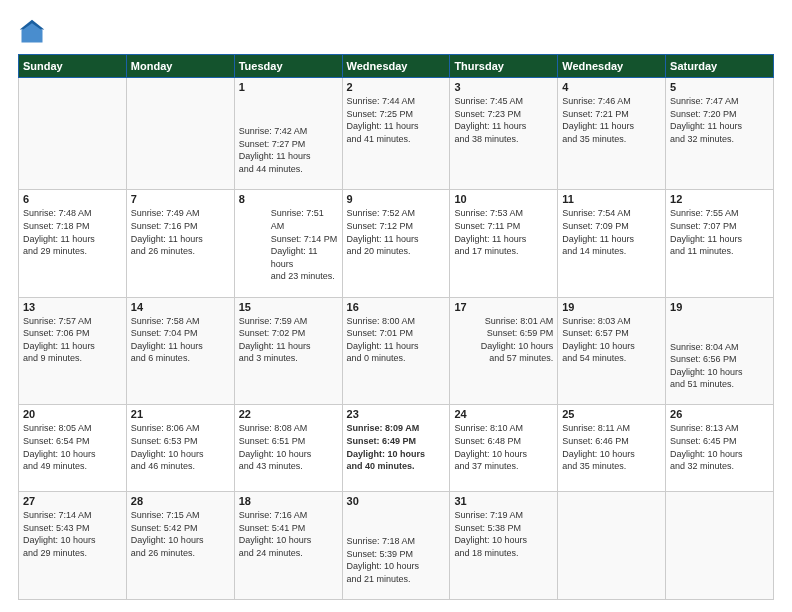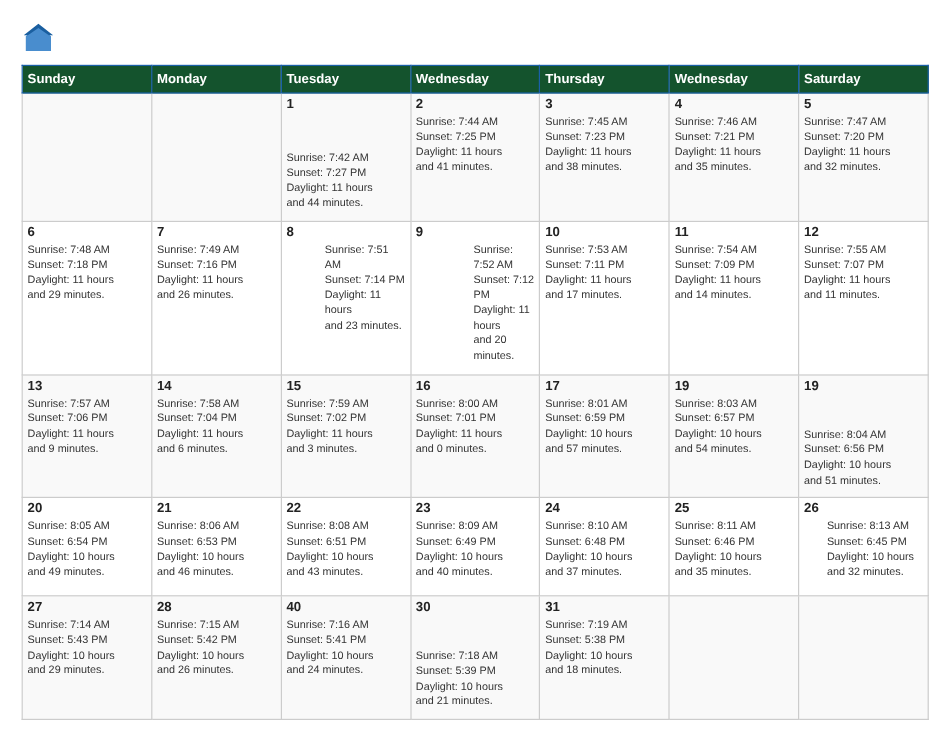--- a/index.html
+++ b/index.html
@@ -186,21 +186,21 @@
           </td>
           <td>
             <span class="day-number">8</span>
             <div class="day-info" style="white-space: pre-line; margin-left: 32px;">Sunrise: 7:51 AM
 Sunset: 7:14 PM
 Daylight: 11 hours
 and 23 minutes.</div>
           </td>
           <td>
             <span class="day-number">9</span>
-            <div class="day-info" style="white-space: pre-line; margin-left: 48px;">Sunrise: 7:52 AM
+            <div class="day-info" style="white-space: pre-line;">Sunrise: 7:52 AM
 Sunset: 7:12 PM
 Daylight: 11 hours
 and 20 minutes.</div>
           </td>
           <td>
             <span class="day-number">10</span>
             <div class="day-info" style="white-space: pre-line;">Sunrise: 7:53 AM
 Sunset: 7:11 PM
 Daylight: 11 hours
 and 17 minutes.</div>
@@ -244,21 +244,21 @@
           </td>
           <td>
             <span class="day-number">16</span>
             <div class="day-info" style="white-space: pre-line;">Sunrise: 8:00 AM
 Sunset: 7:01 PM
 Daylight: 11 hours
 and 0 minutes.</div>
           </td>
           <td>
             <span class="day-number">17</span>
-            <div class="day-info" style="white-space: pre-line;">Sunrise: 8:01 AM
+            <div class="day-info" style="white-space: pre-line; text-align: right;">Sunrise: 8:01 AM
 Sunset: 6:59 PM
 Daylight: 10 hours
 and 57 minutes.</div>
           </td>
           <td>
             <span class="day-number">19</span>
             <div class="day-info" style="white-space: pre-line;">Sunrise: 8:03 AM
 Sunset: 6:57 PM
 Daylight: 10 hours
 and 54 minutes.</div>
@@ -288,42 +288,42 @@
           </td>
           <td>
             <span class="day-number">22</span>
             <div class="day-info" style="white-space: pre-line;">Sunrise: 8:08 AM
 Sunset: 6:51 PM
 Daylight: 10 hours
 and 43 minutes.</div>
           </td>
           <td>
             <span class="day-number">23</span>
-            <div class="day-info" style="white-space: pre-line;">Sunrise: 8:09 AM
+            <div class="day-info" style="white-space: pre-line; font-weight: bold;">Sunrise: 8:09 AM
 Sunset: 6:49 PM
 Daylight: 10 hours
 and 40 minutes.</div>
           </td>
           <td>
             <span class="day-number">24</span>
             <div class="day-info" style="white-space: pre-line;">Sunrise: 8:10 AM
 Sunset: 6:48 PM
 Daylight: 10 hours
 and 37 minutes.</div>
           </td>
           <td>
             <span class="day-number">25</span>
             <div class="day-info" style="white-space: pre-line;">Sunrise: 8:11 AM
 Sunset: 6:46 PM
 Daylight: 10 hours
 and 35 minutes.</div>
           </td>
           <td>
             <span class="day-number">26</span>
-            <div class="day-info" style="white-space: pre-line; margin-left: 19px;">Sunrise: 8:13 AM
+            <div class="day-info" style="white-space: pre-line;">Sunrise: 8:13 AM
 Sunset: 6:45 PM
 Daylight: 10 hours
 and 32 minutes.</div>
           </td>
         </tr>
         <tr>
           <td>
             <span class="day-number">27</span>
             <div class="day-info" style="white-space: pre-line;">Sunrise: 7:14 AM
 Sunset: 5:43 PM
@@ -331,21 +331,21 @@
 and 29 minutes.</div>
           </td>
           <td>
             <span class="day-number">28</span>
             <div class="day-info" style="white-space: pre-line;">Sunrise: 7:15 AM
 Sunset: 5:42 PM
 Daylight: 10 hours
 and 26 minutes.</div>
           </td>
           <td>
-            <span class="day-number">40</span>
+            <span class="day-number">18</span>
             <div class="day-info" style="white-space: pre-line;">Sunrise: 7:16 AM
 Sunset: 5:41 PM
 Daylight: 10 hours
 and 24 minutes.</div>
           </td>
           <td>
             <span class="day-number">30</span>
             <div class="day-info" style="white-space: pre-line; margin-top: 28px;">Sunrise: 7:18 AM
 Sunset: 5:39 PM
 Daylight: 10 hours

